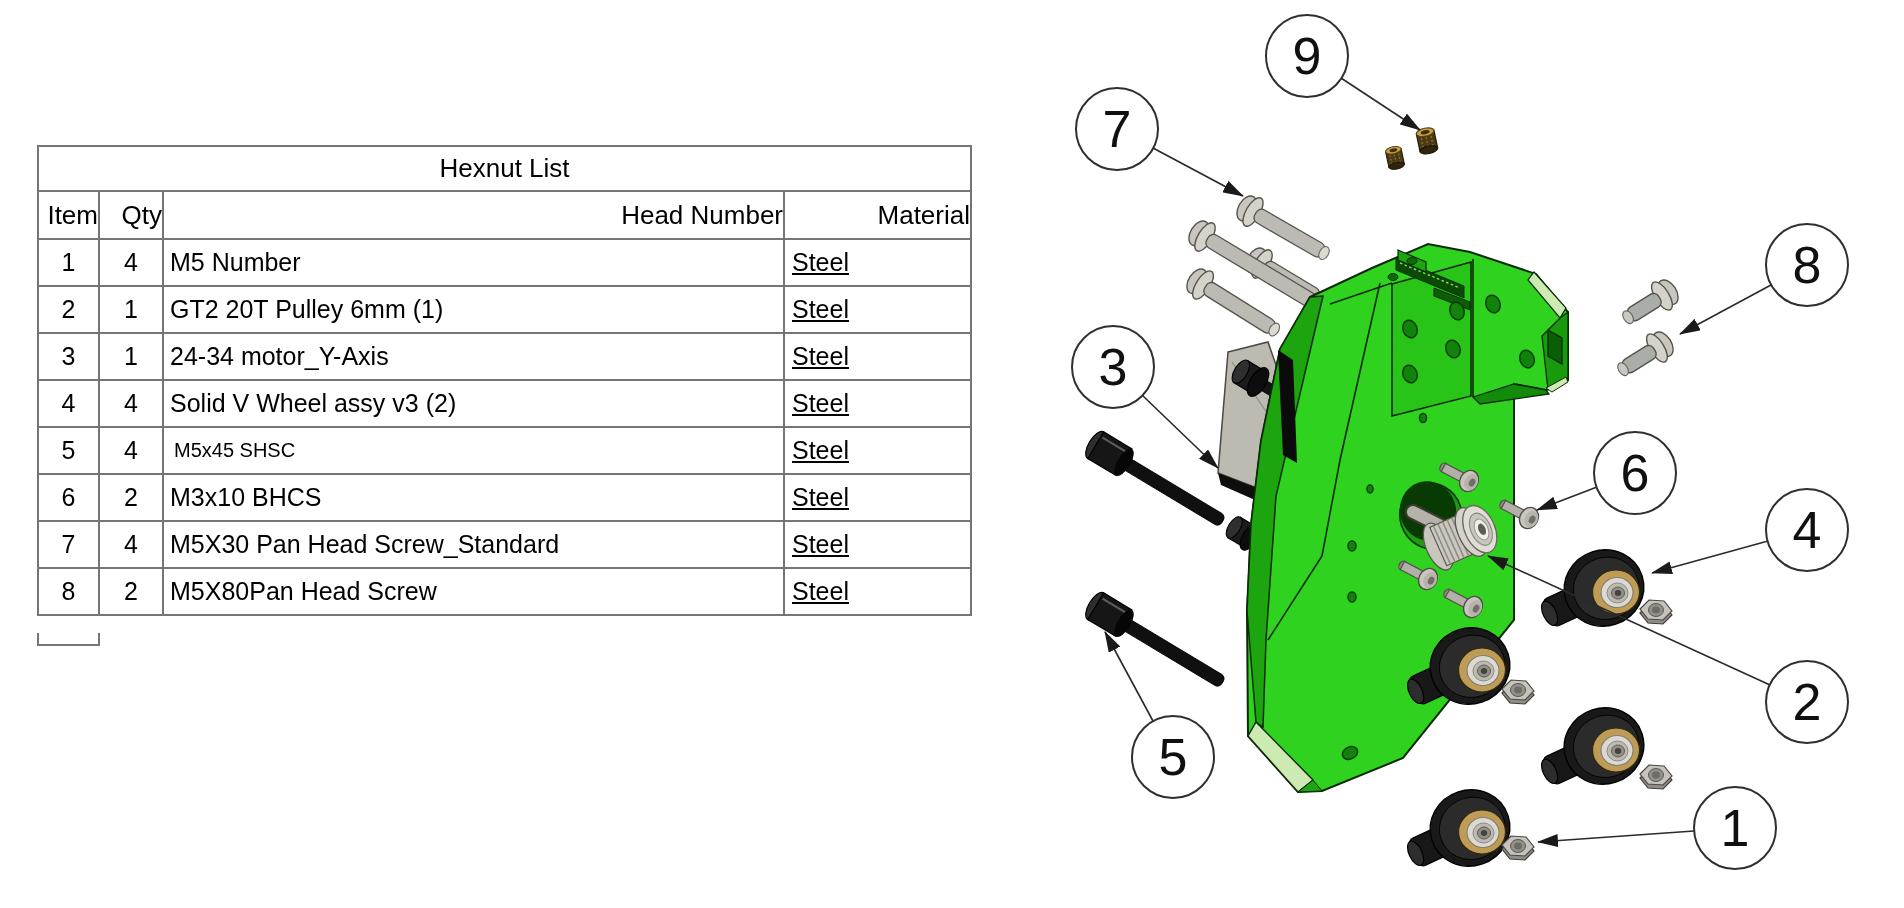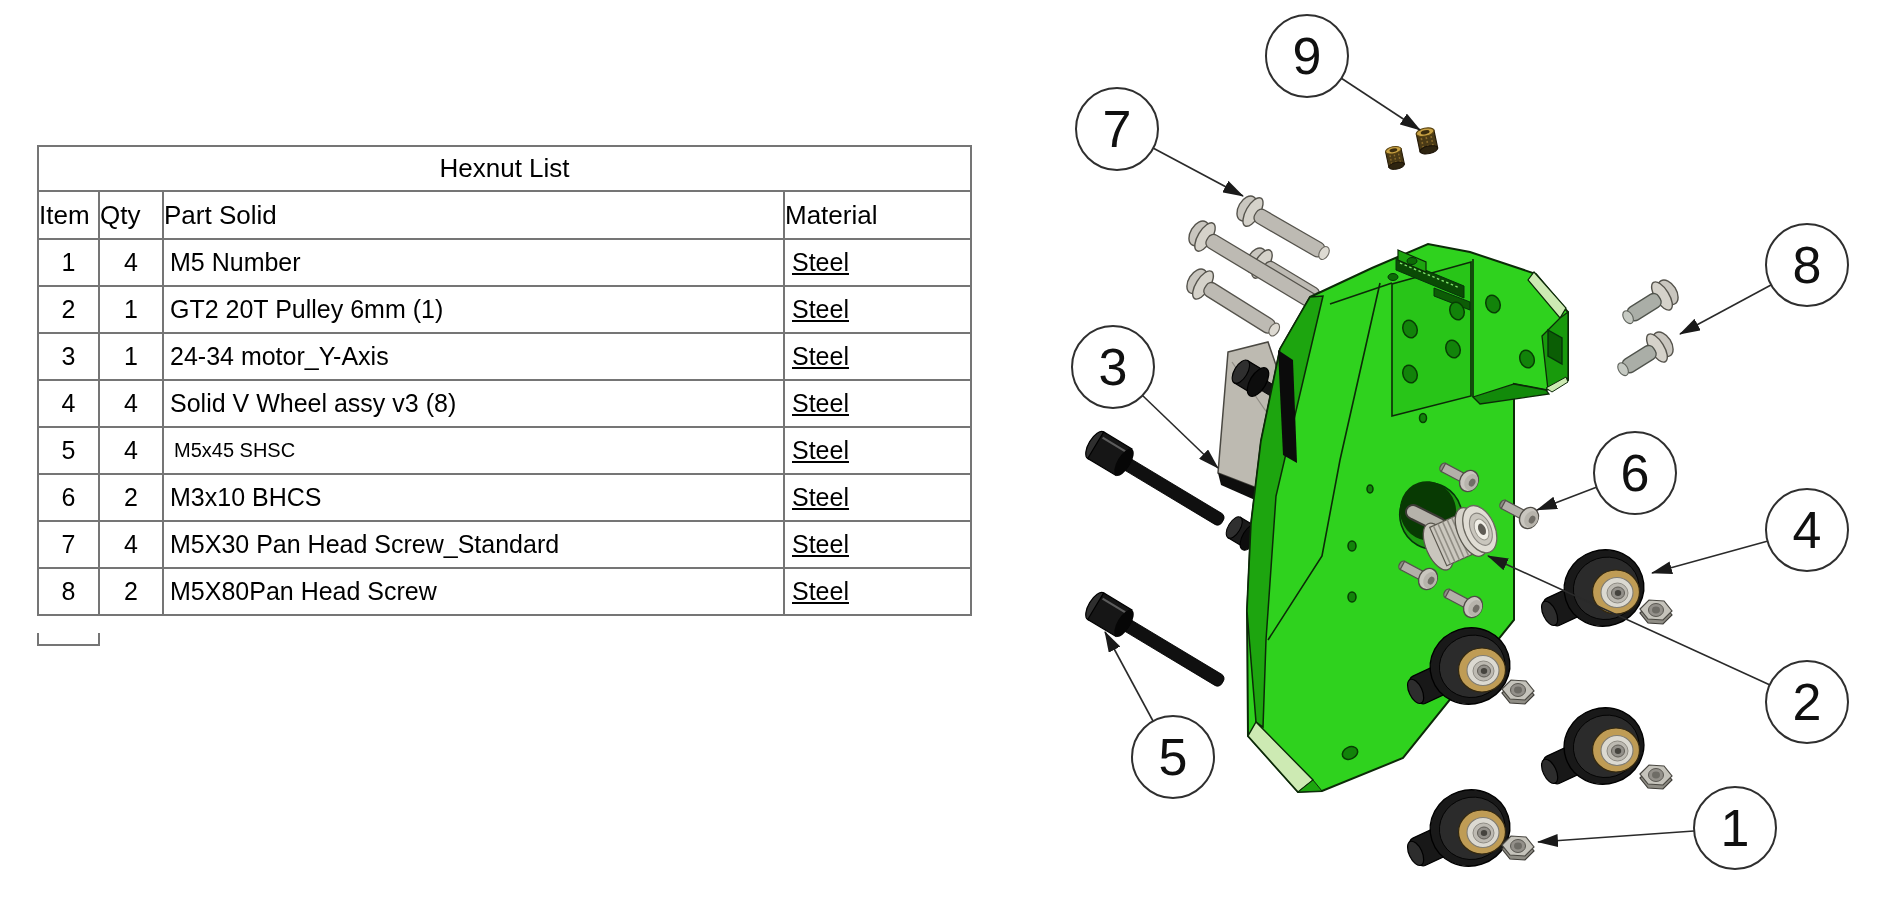--- a/index.html
+++ b/index.html
@@ -8,21 +8,21 @@
     font-family:"Liberation Sans", sans-serif; overflow:hidden;
   }
   
   .parts-table { position:absolute; left:37px; top:145px; }
   .parts-table table {
     border-collapse:collapse; table-layout:fixed; width:933px;
     font-family:"Liberation Sans", sans-serif; color:#000;
   }
   .parts-table td, .parts-table th { border:2px solid #757575; padding:0; overflow:hidden; white-space:nowrap; }
   .parts-table .title-cell { height:43px; text-align:center; font-size:26px; font-weight:400; }
-  .parts-table thead th { height:46px; text-align:left; font-size:26px; font-weight:400; }
+  .parts-table thead th { height:46px; text-align:right; font-size:26px; font-weight:400; }
   .parts-table tbody td { height:45px; font-size:25px; }
   .parts-table td.c-item, .parts-table td.c-qty { text-align:center; }
   .parts-table td.c-part { text-align:left; padding-left:6px; }
   .parts-table td.c-part.small { font-size:20px; padding-left:10px; }
   .parts-table td.c-mat  { text-align:left; padding-left:7px;text-decoration:underline; }
   .table-stub {
     position:absolute; left:0px; top:488px; width:59px; height:11px;
     border-left:2px solid #757575; border-right:2px solid #757575; border-bottom:2px solid #757575;
   }
   
@@ -48,21 +48,21 @@
           <col style="width:621px">
           <col style="width:187px">
         </colgroup>
       <thead>
         <tr>
           <th class="title-cell" colspan="4">Hexnut List</th>
         </tr>
         <tr>
           <th>Item</th>
           <th>Qty</th>
-          <th>Part Solid</th>
+          <th>Head Number</th>
           <th>Material</th>
         </tr>
       </thead>
       <tbody>
           <tr>
             <td class="c-item">1</td>
             <td class="c-qty">4</td>
             <td class="c-part">M5 Number</td>
             <td class="c-mat">Steel</td>
           </tr>
@@ -74,21 +74,21 @@
           </tr>
           <tr>
             <td class="c-item">3</td>
             <td class="c-qty">1</td>
             <td class="c-part">24-34 motor_Y-Axis</td>
             <td class="c-mat">Steel</td>
           </tr>
           <tr>
             <td class="c-item">4</td>
             <td class="c-qty">4</td>
-            <td class="c-part">Solid V Wheel assy v3 (8)</td>
+            <td class="c-part">Solid V Wheel assy v3 (2)</td>
             <td class="c-mat">Steel</td>
           </tr>
           <tr>
             <td class="c-item">5</td>
             <td class="c-qty">4</td>
             <td class="c-part small">M5x45 SHSC</td>
             <td class="c-mat">Steel</td>
           </tr>
           <tr>
             <td class="c-item">6</td>

